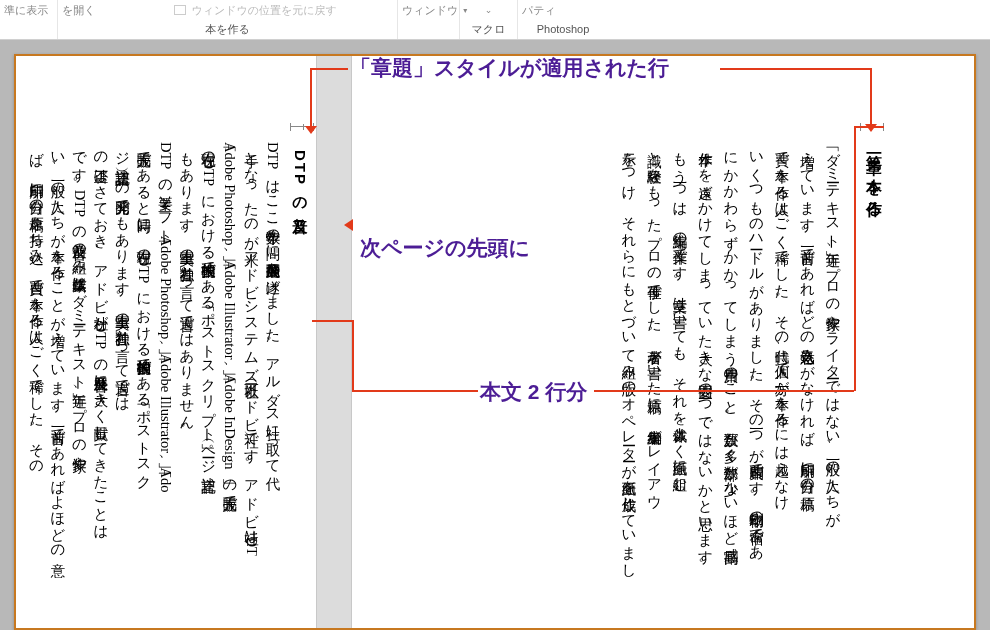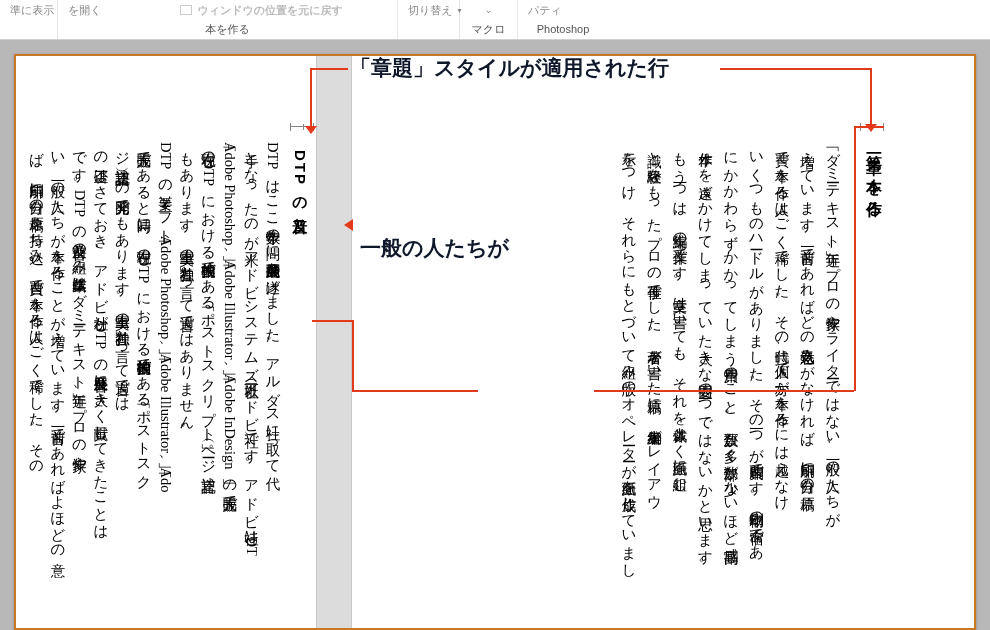--- a/index.html
+++ b/index.html
@@ -17,33 +17,33 @@
     display: flex;
     align-items: stretch;
     font-size: 11px;
     color: #444;
   }
   .ribbon-group {
     border-right: 1px solid #e6e6e6;
     display: flex;
     flex-direction: column;
     justify-content: flex-start;
-    padding: 0 10px;
+    padding: 0 4px;
     position: relative;
   }
   .ribbon-group .top-row { display:flex; align-items:center; gap:8px; height:20px; color:#888; }
   .ribbon-group .top-row .item { display:flex; align-items:center; gap:3px; white-space:nowrap; }
   .ribbon-group .label {
     text-align: center;
     font-size: 11px;
     color: #555;
     height: 18px;
     line-height: 18px;
   }
-  .dim { color: #bbb; font-weight: bold; }
+  .dim { color: #bbb; }
   .workspace {
     position: absolute;
     top: 40px; left: 0; right: 0; bottom: 0;
     background: #b8b8b8;
     padding: 14px 16px;
   }
   .pages {
     position: absolute;
     top: 14px; left: 14px; right: 14px; bottom: 0;
     background: #fff;
@@ -110,21 +110,21 @@
   .ruler-right::after { right: 0; }
   .ruler-mid { position:absolute; top:68px; width:1px; height:6px; background:#888; }
 
   .ruler-left { left: 298px; transform: translateX(-24px); width: 24px; }
   .ruler-left::before { left: 0; }
   .ruler-left::after { right: 0; }
 
   
   .anno {
     position: absolute;
-    color: #0f172a;
+    color: #4c1d95;
     font-weight: 700;
     font-size: 21px;
     font-family: "Yu Gothic", "Meiryo", sans-serif;
     white-space: nowrap;
   }
   .anno-line { position: absolute; background: #e23a1a; }
   .arrowhead {
     position: absolute;
     width: 0; height: 0;
     border-style: solid;
@@ -146,21 +146,21 @@
       <span class="item dim" style="margin-left:70px">
         <span style="display:inline-block;width:12px;height:10px;border:1px solid #ccc;margin-right:3px"></span>
         <span>ウィンドウの位置を元に戻す</span>
       </span>
     </div>
     <div class="label">本を作る</div>
   </div>
   <div class="ribbon-group" style="width:62px">
     <div class="top-row">
         <span class="item">
-          <span>切り替え</span>
+          <span>ウィンドウ</span>
           <span style="font-size:8px;margin-left:2px">▾</span>
         </span>
       </div>
     <div class="label"></div>
   </div>
   <div class="ribbon-group" style="width:58px">
     <div class="top-row" style="justify-content:center">
         <span style="font-size:9px">⌄</span>
       </div>
     <div class="label">マクロ</div>
@@ -220,24 +220,25 @@
   <div class="anno-line" style="top:28px; left:310px; width:38px; height:2px"></div>
   <div class="anno-line" style="top:28px; left:310px; width:2px; height:60px"></div>
   <div class="arrowhead" style="top:86px; left:305px; border-width:8px 6px 0 6px; border-color:#e23a1a transparent transparent transparent"></div>
 
   <div class="anno-line" style="top:28px; left:720px; width:152px; height:2px"></div>
   <div class="anno-line" style="top:28px; left:870px; width:2px; height:58px"></div>
   <div class="arrowhead" style="top:84px; left:865px; border-width:8px 6px 0 6px; border-color:#e23a1a transparent transparent transparent"></div>
 
   <div class="anno" style="top:170px; left:360px">
     <br>
-    <span>一般の人たちが</span>
+    <span>次ページの先頭に</span>
   </div>
   <div class="arrowhead" style="top:179px; left:344px; border-width:6px 9px 6px 0; border-color:transparent #e23a1a transparent transparent"></div>
 
+  <div class="anno" style="top:338px; left:480px">本文 2 行分</div>
 
   <div class="anno-line" style="top:350px; left:352px; width:126px; height:1.6px"></div>
   <div class="anno-line" style="top:280px; left:352px; width:1.6px; height:70px"></div>
   <div class="anno-line" style="top:280px; left:312px; width:40px; height:1.6px"></div>
   <div class="anno-line" style="top:350px; left:594px; width:260px; height:1.6px"></div>
   <div class="anno-line" style="top:86px; left:854px; width:1.6px; height:265px"></div>
   <div class="anno-line" style="top:86px; left:854px; width:30px; height:1.6px"></div>
 
 </div>
 

